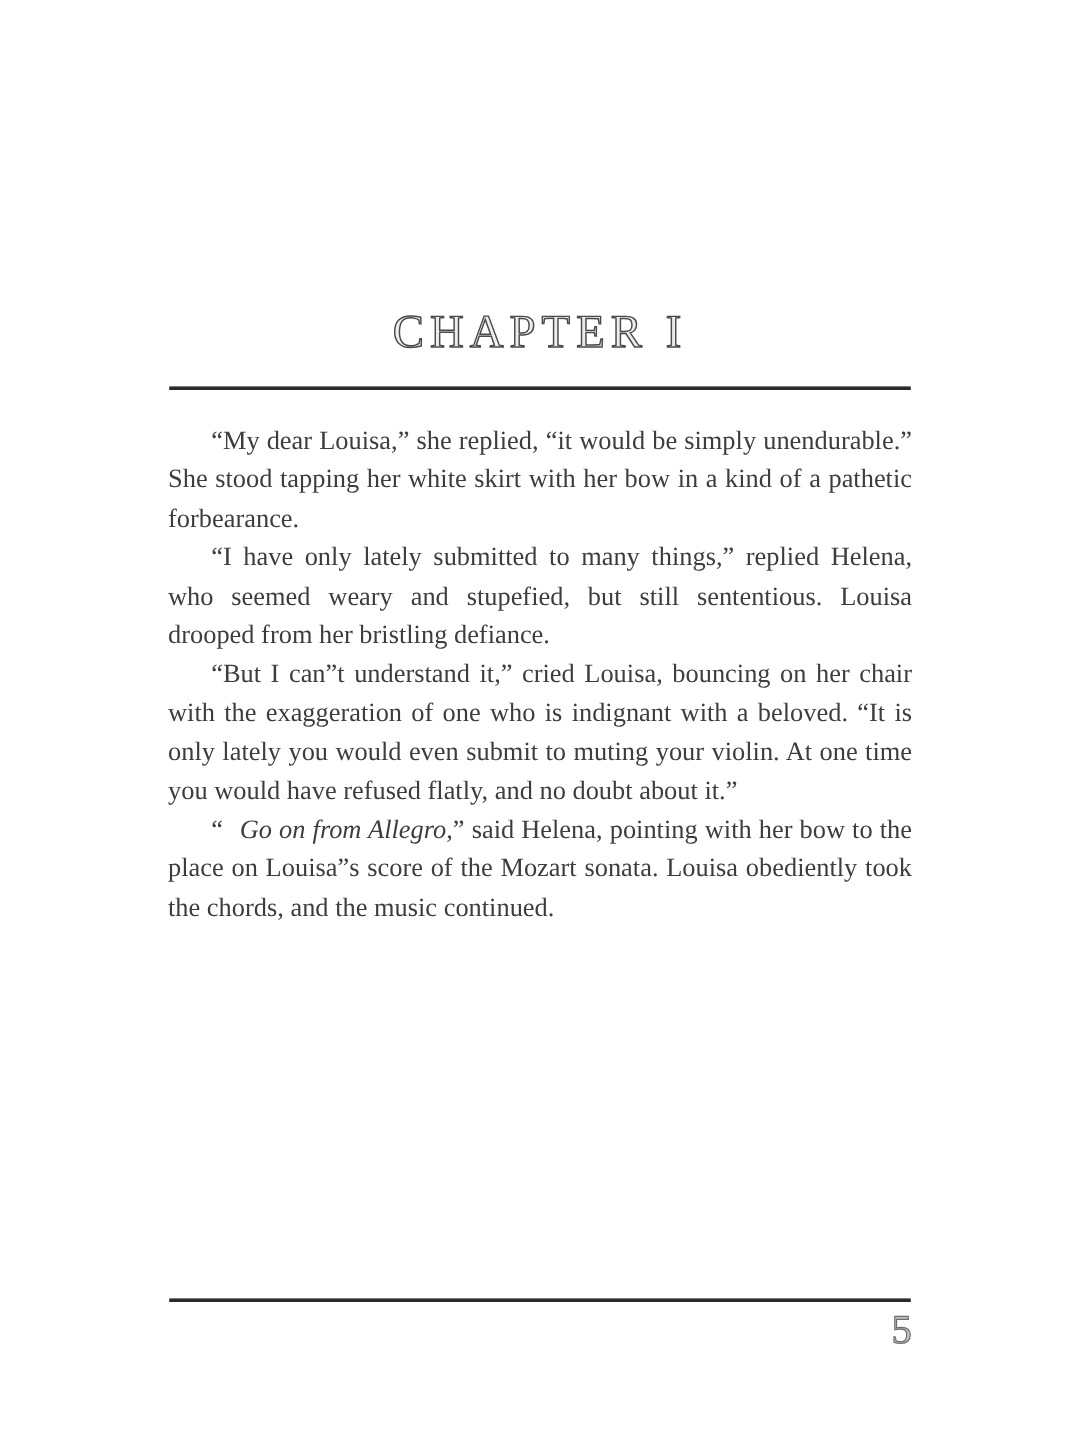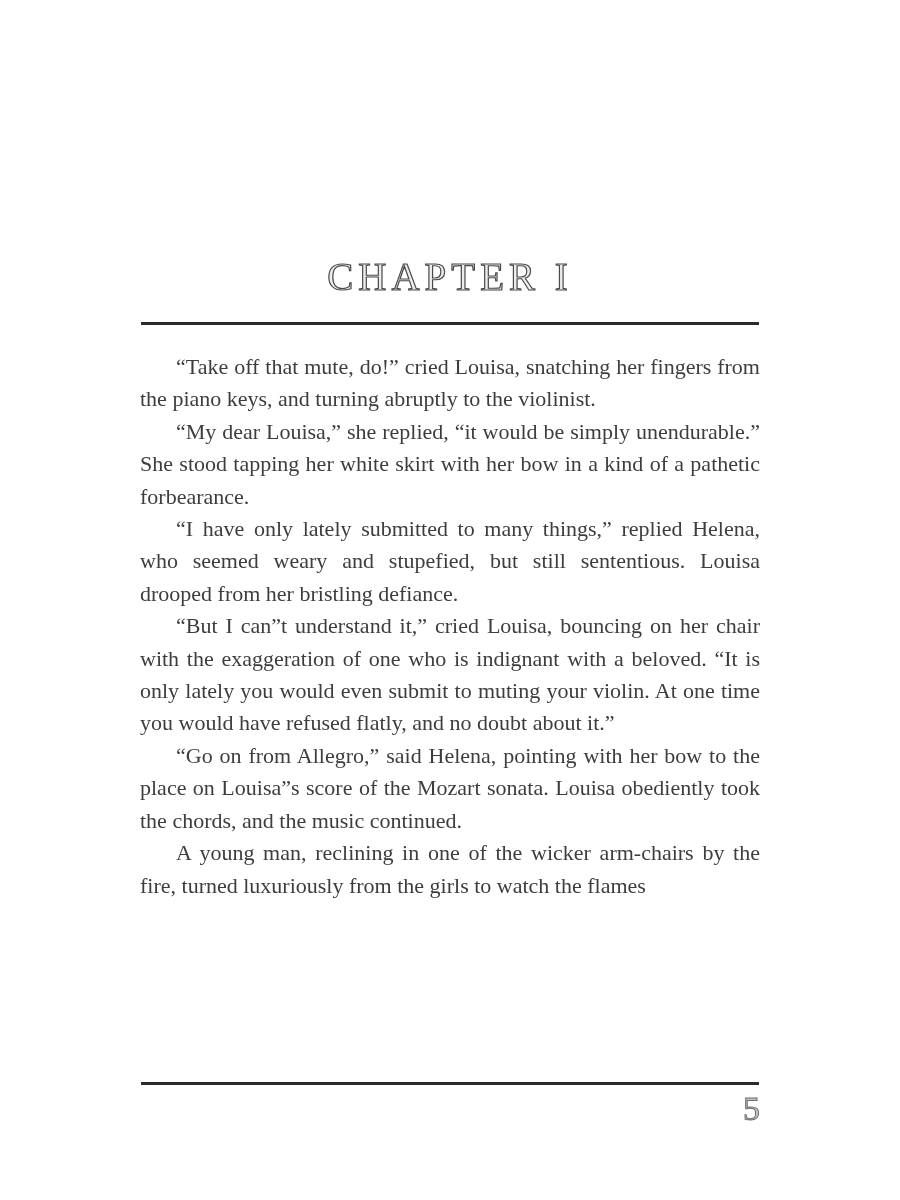--- a/index.html
+++ b/index.html
@@ -53,20 +53,22 @@
     color: var(--text);
     text-align: justify;
     text-justify: inter-word;
   }
   .para {
     margin: 0;
     padding: 0;
     text-indent: 36px;
   }
   .italic {
+    font-style: italic;
+    margin-left: 14px;
   }
   .page-number {
     position: absolute;
     top: 1090px;
     left: 140px;
     width: 620px;
     text-align: right;
     font-size: 34px;
     line-height: 38px;
     color: #c2c2c2;
@@ -77,25 +79,23 @@
 </head>
 <body>
 
 <div class="page">
 
   <div class="chapter-heading">CHAPTER I</div>
 
   <div class="rule rule-top"></div>
 
   <div class="text-block">
-      <p class="para"><span class="">“Take off that mute, do!” cried Louisa, snatching her fingers from the piano keys, and turning abruptly to the violinist.</span></p>
       <p class="para"><span class="">“My dear Louisa,” she replied, “it would be simply unendurable.” She stood tapping her white skirt with her bow in a kind of a pathetic forbearance.</span></p>
       <p class="para"><span class="">“I have only lately submitted to many things,” replied Helena, who seemed weary and stupefied, but still sententious. Louisa drooped from her bristling defiance.</span></p>
       <p class="para"><span class="">“But I can”t understand it,” cried Louisa, bouncing on her chair with the exaggeration of one who is indignant with a beloved. “It is only lately you would even submit to muting your violin. At one time you would have refused flatly, and no doubt about it.”</span></p>
       <p class="para"><span class="">“</span><span class="italic">Go on from Allegro</span><span class="">,” said Helena, pointing with her bow to the place on Louisa”s score of the Mozart sonata. Louisa obediently took the chords, and the music continued.</span></p>
-      <p class="para"><span class="">A young man, reclining in one of the wicker arm-chairs by the fire, turned luxuriously from the girls to watch the flames</span></p>
     </div>
 
   <div class="rule rule-bottom"></div>
 
   <div class="page-number">5</div>
 
 </div>
 
 </body></html>

